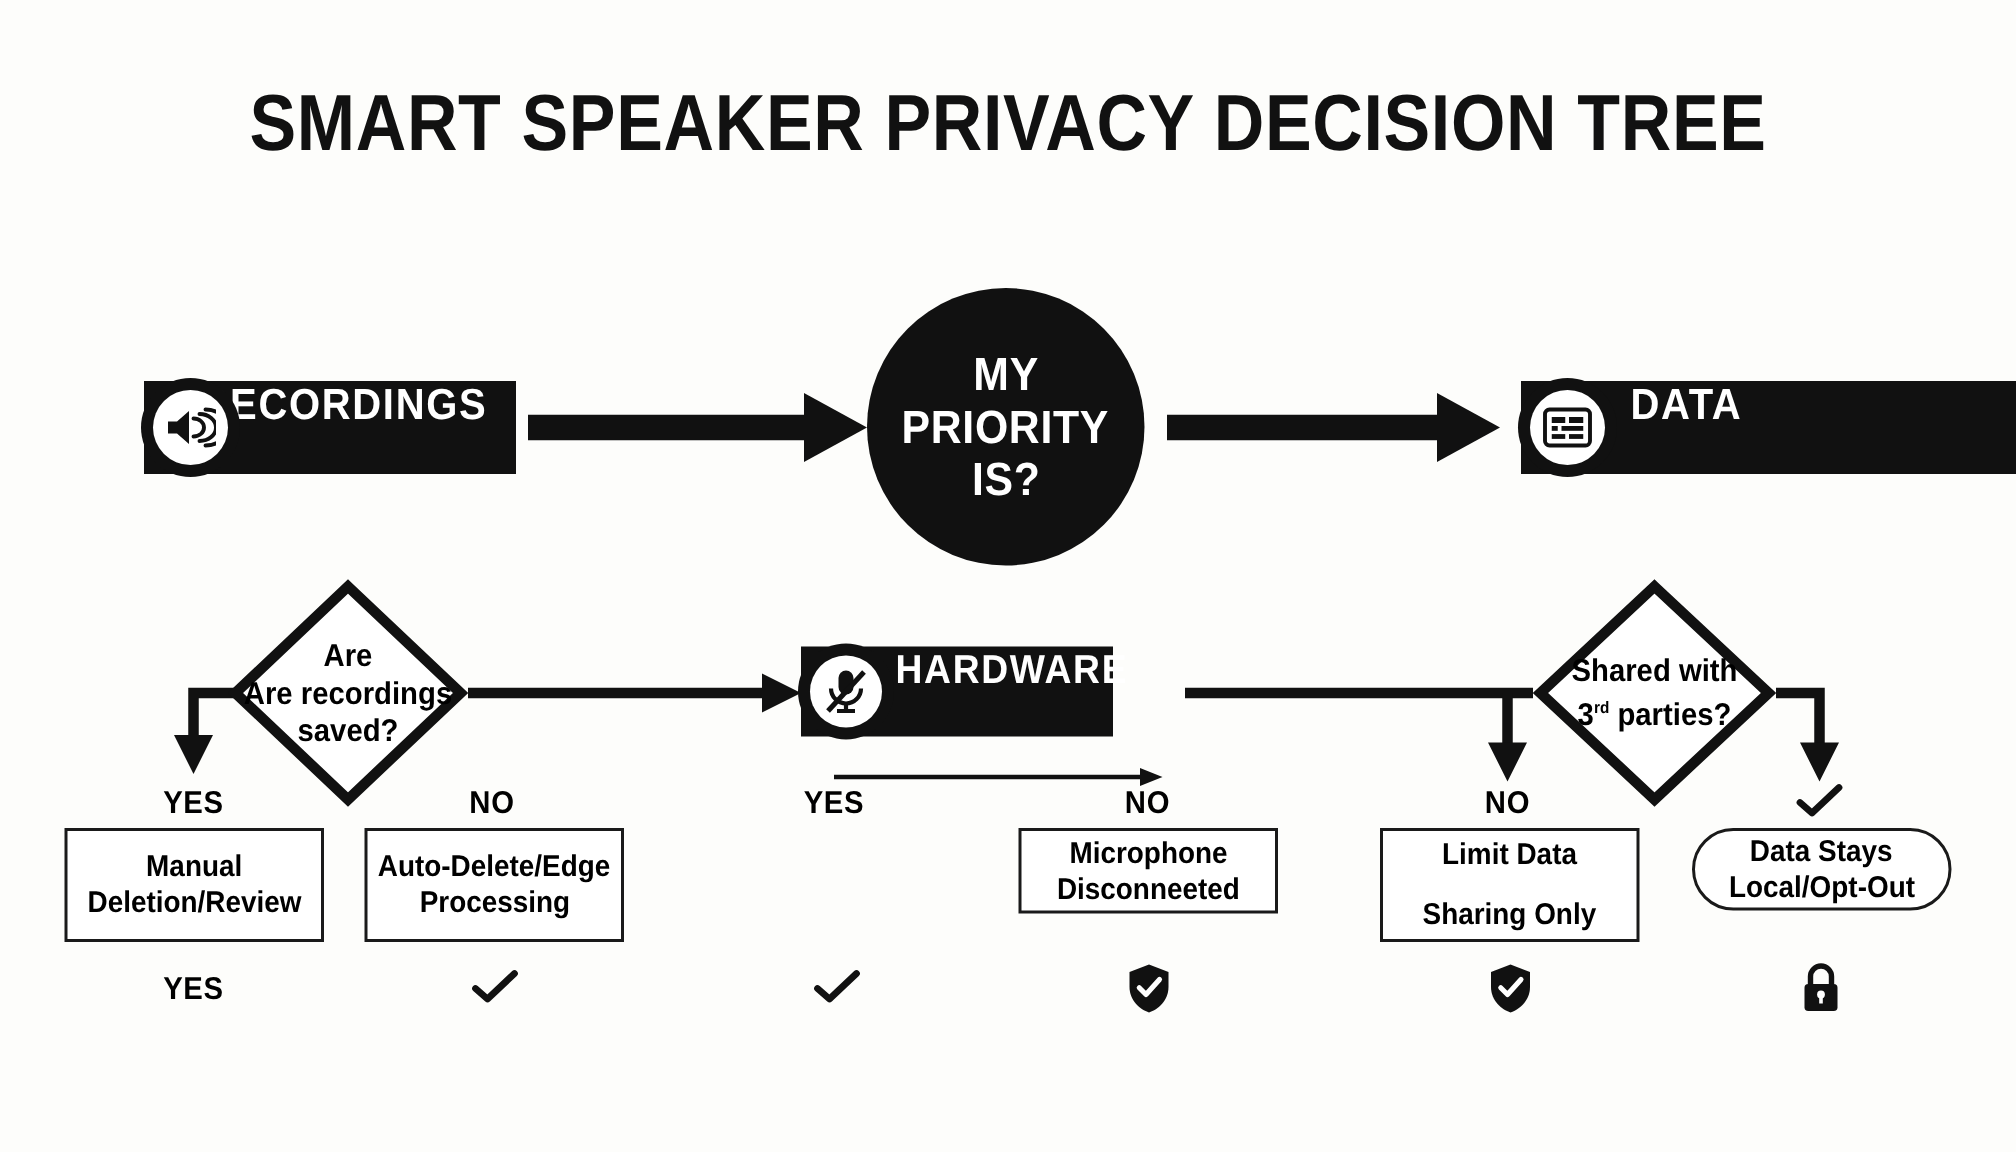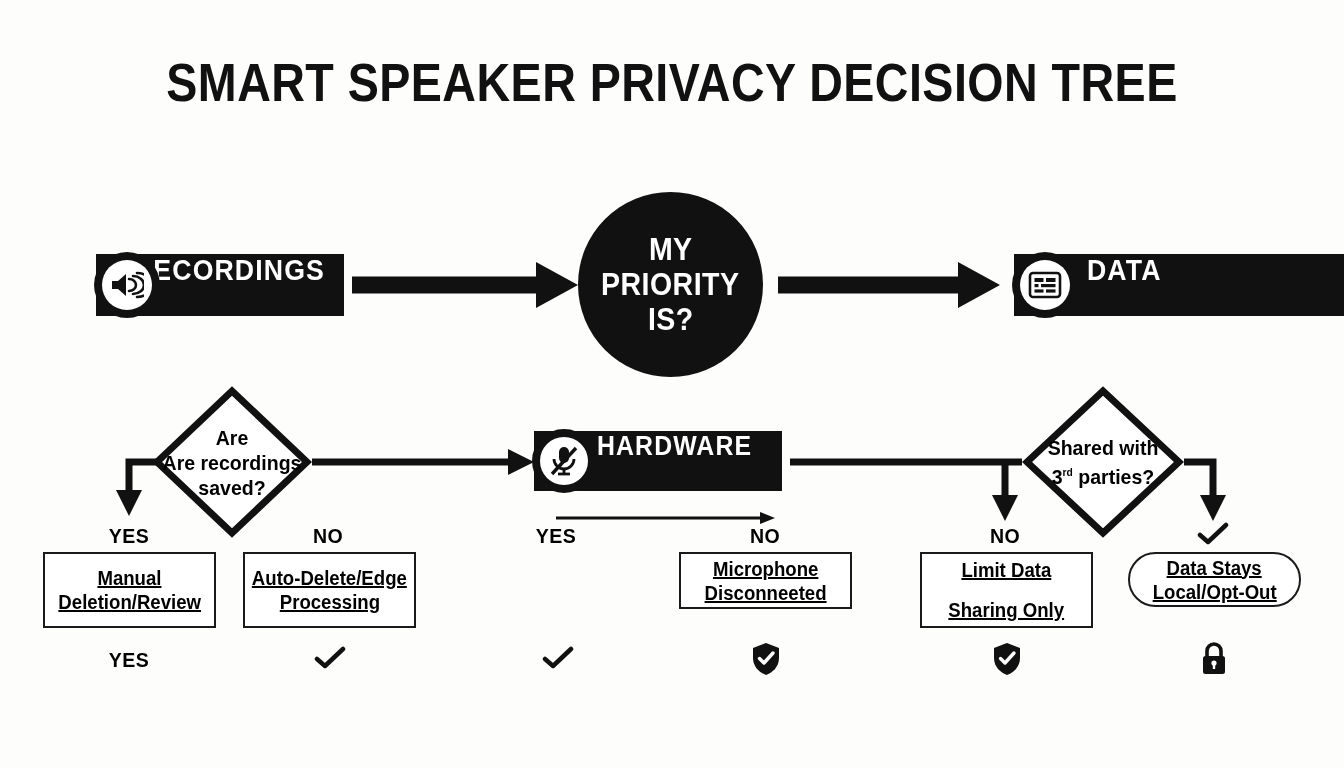--- a/index.html
+++ b/index.html
@@ -93,21 +93,20 @@
   }
   .diamond-text sup{font-size:11px;vertical-align:super;}
 
   
   .obox{
     position:absolute;
     border:2.5px solid #1a1a1a;
     background:#fff;
     display:flex;flex-direction:column;align-items:center;justify-content:center;
     box-sizing:border-box;
-    text-decoration:underline;
   }
   .obox .ln{
     font-family:"Liberation Sans Narrow","Liberation Sans",sans-serif;
     font-weight:700;
     font-size:20px;line-height:24px;
     text-align:center;
     transform:scaleX(0.93);
     white-space:nowrap;
   }
 
@@ -223,21 +222,21 @@
       <polygon points="80,5 155,76 80,147 5,76" fill="#fff" stroke="#111" stroke-width="7" stroke-linejoin="miter"></polygon>
     </svg>
     <div class="diamond-text">
       <span>Are</span>
       <span>Are recordings</span>
       <span>saved?</span>
     </div>
   </div>
 
   <div class="abs" style="left:534px;top:431px;">
-    <div class="pill" style="width:248px;height:60px;">
+    <div class="pill" style="width:208px;height:60px;">
       <span class="label" style="margin-left:26px;font-size:27px;">HARDWARE</span>
     </div>
     <div class="badge" style="width:64px;height:64px;">
       <div class="inner" style="width:48px;height:48px;">
         <svg width="30" height="32" viewBox="0 0 30 32">
           <rect x="10" y="2" width="10" height="16" rx="5" fill="#111"></rect>
           <path d="M5 14 a10 10 0 0 0 20 0" stroke="#111" stroke-width="2.8" fill="none"></path>
           <line x1="15" y1="23" x2="15" y2="28" stroke="#111" stroke-width="2.8"></line>
           <line x1="9" y1="29" x2="21" y2="29" stroke="#111" stroke-width="2.8"></line>
           <line x1="3" y1="29" x2="27" y2="3" stroke="#111" stroke-width="3.4"></line>

